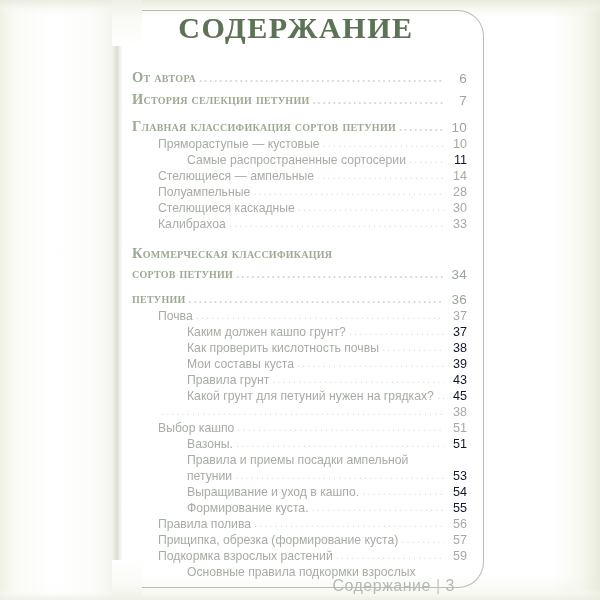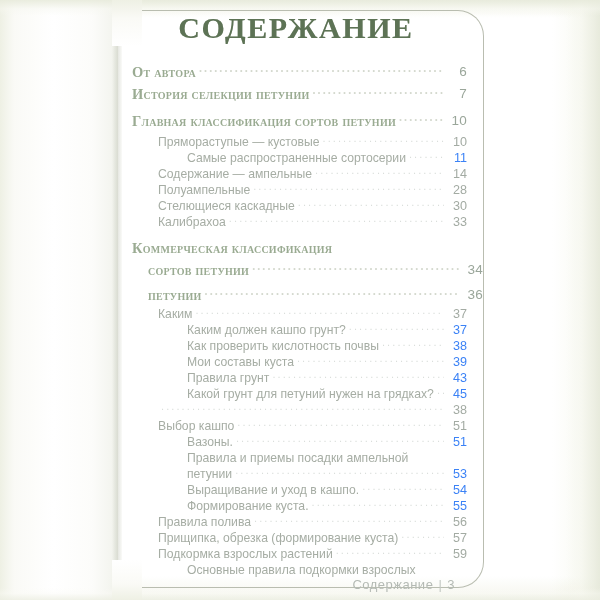--- a/index.html
+++ b/index.html
@@ -141,20 +141,21 @@
   .toc-list {
     margin: 0;
     padding: 0;
     list-style: none;
     position: relative;
     top: 21px;
   }
 
   .row {
     display: flex;
+    align-items: flex-end;
     width: 339px;
     box-sizing: border-box;
   }
 
   .row .label {
     white-space: nowrap;
     flex: 0 0 auto;
   }
   .row .leaders {
     flex: 1 1 auto;
@@ -184,52 +185,52 @@
     padding-left: 4px;
   }
   .lvl1 .leaders { color: #d3d8cd; font-size: 12px; }
   .lvl1 .pageno {
     color: #9aa69a;
     font-family: "Liberation Sans", sans-serif;
     font-variant: normal;
     font-weight: normal;
     font-size: 13.5px;
   }
-  .lvl1.cont { height: 20px; margin-left: 16px; }
+  .lvl1.cont { height: 20px; }
 
   
   .lvl2 {
     color: #a6ada4;
     font-size: 12.2px;
     height: 16px;
     padding-left: 30px;
   }
   .lvl2 .leaders { color: #dadedb; font-size: 11px; }
   .lvl2 .pageno { color: #a3aba3; font-size: 12.6px; }
 
   
   .lvl3 {
     color: #a6ada4;
     font-size: 12.2px;
     height: 16px;
     padding-left: 59px;
   }
   .lvl3 .leaders { color: #dadedb; font-size: 11px; }
-  .lvl3 .pageno { color: #3b82f6; font-size: 12.6px; }
+  .lvl3 .pageno { color: #0f172a; font-size: 12.6px; }
   .spacer-s { height: 5px; }
   .spacer-m { height: 9px; }
 
   .footer {
     position: absolute;
     left: 0;
     top: 577px;
     width: 339px;
     text-align: right;
     color: #b4bab4;
-    font-size: 13px;
+    font-size: 16px;
     letter-spacing: 0.5px;
     padding-right: 12px;
     box-sizing: border-box;
   }
   .footer .sep { padding: 0 5px; color: #c3c8c3; }
 </style>
 </head>
 <body>
 
 <div class="page">
@@ -270,21 +271,21 @@
           <span class="label">Прямораступые — кустовые</span>
           <span class="leaders">............................................................................................</span>
           <span class="pageno">10</span>
         </li>
         <li class="row lvl3">
           <span class="label">Самые распространенные сортосерии</span>
           <span class="leaders">............................................................................................</span>
           <span class="pageno">11</span>
         </li>
         <li class="row lvl2">
-          <span class="label">Содержание — ампельные</span>
+          <span class="label">Стелющиеся — ампельные</span>
           <span class="leaders">............................................................................................</span>
           <span class="pageno">14</span>
         </li>
         <li class="row lvl2">
           <span class="label">Полуампельные</span>
           <span class="leaders">............................................................................................</span>
           <span class="pageno">28</span>
         </li>
         <li class="row lvl2">
           <span class="label">Стелющиеся каскадные</span>
@@ -307,21 +308,21 @@
           <span class="leaders">............................................................................................</span>
           <span class="pageno">34</span>
         </li>
         <li class="spacer-s"></li>
         <li class="row lvl1 cont">
           <span class="label">петунии</span>
           <span class="leaders">............................................................................................</span>
           <span class="pageno">36</span>
         </li>
         <li class="row lvl2">
-          <span class="label">Каким</span>
+          <span class="label">Почва</span>
           <span class="leaders">............................................................................................</span>
           <span class="pageno">37</span>
         </li>
         <li class="row lvl3">
           <span class="label">Каким должен кашпо грунт?</span>
           <span class="leaders">............................................................................................</span>
           <span class="pageno">37</span>
         </li>
         <li class="row lvl3">
           <span class="label">Как проверить кислотность почвы</span>

